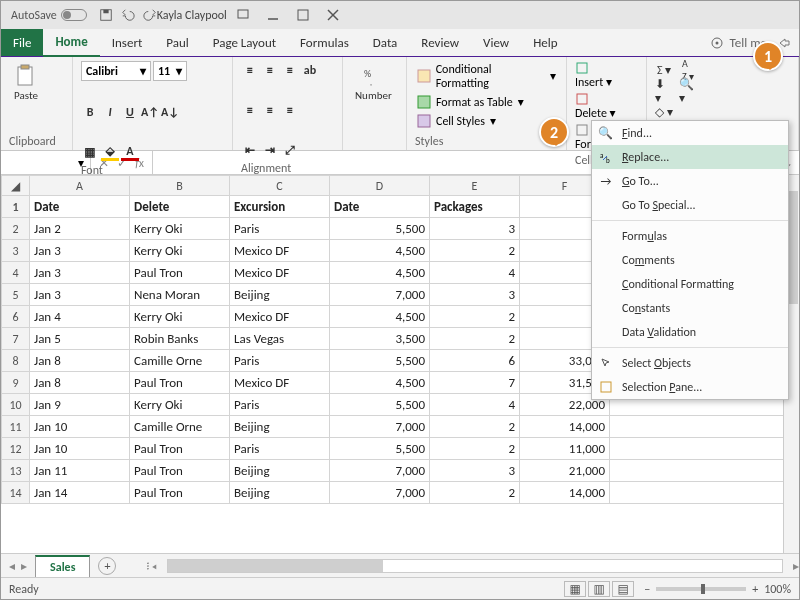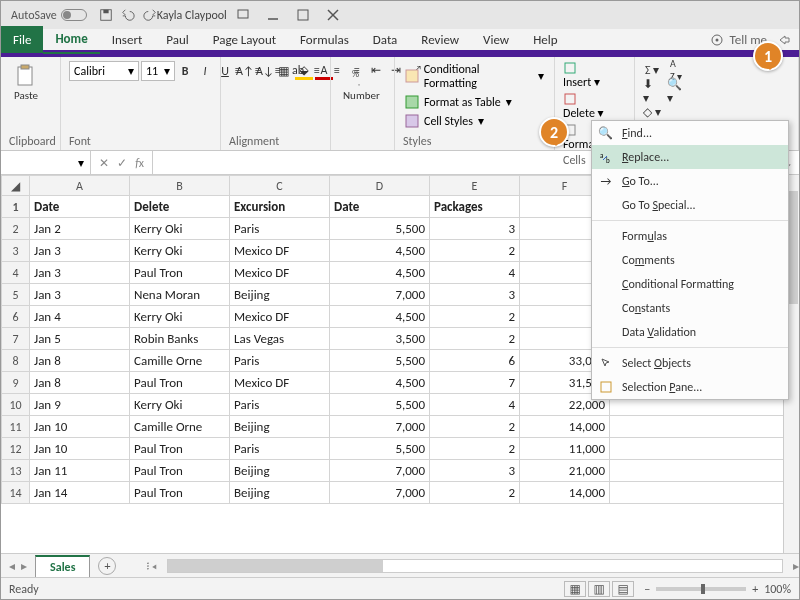--- a/index.html
+++ b/index.html
@@ -12,34 +12,34 @@
 .toggle { width:26px; height:12px; border:1px solid #888; border-radius:6px; position:relative; }
 .toggle::after { content:""; position:absolute; width:8px; height:8px; border-radius:50%; background:#888; top:1px; left:1px;}
 .qat { display:flex; gap:8px; margin-left:12px; }
 .qat-icon { width:14px; height:14px; }
 .titlebar .title { flex:1; text-align:center; color:#444; }
 .titlebar .user { color:#444; margin-right:10px; }
 .winbtns { display:flex; gap:18px; margin-right:8px; }
 .winbtn { width:12px; height:12px; display:flex; align-items:center; justify-content:center; }
 
 
-.tabs { display:flex; align-items:center; height:28px; background:#f3f3f3; border-bottom:7px solid #4c1d95; font-size:13px; }
+.tabs { display:flex; align-items:center; height:28px; background:#f3f3f3; border-bottom:1px solid #4c1d95; font-size:13px; }
 .tab { padding:6px 12px; color:#333; cursor:pointer; }
 .tab.file { background:#217346; color:#fff; }
 .tab.active { color:#217346; font-weight:700; border-bottom:2px solid #217346; }
 .tabs .tellme { margin-left:auto; display:flex; align-items:center; gap:6px; margin-right:10px; color:#666; }
 
 
 .ribbon { display:flex; height:94px; background:#f3f3f3; border-bottom:1px solid #c8c8c8; position:relative; }
 .group { border-right:1px solid #d8d8d8; padding:4px 8px 2px 8px; display:flex; flex-direction:column; justify-content:space-between; }
 .group-label { font-size:12px; color:#666; text-align:left; padding-top:2px; }
 .group-content { display:flex; align-items:flex-start; gap:6px; flex:1; }
 .vbtn { display:flex; flex-direction:column; align-items:center; font-size:11px; color:#333; padding:2px 4px; }
 .vbtn svg { width:26px; height:26px; }
-.fontctl { display:flex; gap:1px; }
+.fontctl { display:flex; flex-direction:column; gap:22px;font-weight:bold; }
 .fontrow { display:flex; gap:2px; align-items:center; }
 .fontbox { border:1px solid #bbb; background:#fff; font-size:12px; padding:1px 4px; height:20px; display:flex; align-items:center; }
 .smbtn { width:18px; height:18px; display:flex; align-items:center; justify-content:center; font-size:12px; color:#333; }
 .alignrow { display:flex; gap:2px; }
 .styles-col { display:flex; flex-direction:column; gap:3px; font-size:12px; }
 .styles-col .sitem { display:flex; align-items:center; gap:5px; padding:1px 2px; }
 .cells-col { display:flex; flex-direction:column; gap:3px; font-size:12px; }
 .edit-col { display:flex; flex-direction:column; gap:3px; }
 
 
@@ -167,21 +167,21 @@
     </div>
     <span style="margin-right:8px;color:#777">
         <svg width="14" height="14" viewBox="0 0 14 14">
           <path d="M3 7l5-4v2h4v4h-4v2z" fill="none" stroke="#777"></path>
         </svg>
       </span>
   </div>
 
   <div class="ribbon">
 
-    <div class="group" style="width:60px">
+    <div class="group" style="width:72px">
       <div class="group-content">
         <div class="vbtn">
           <svg viewBox="0 0 26 26">
               <rect x="5" y="4" width="14" height="18" fill="#fff" stroke="#888"></rect>
               <rect x="8" y="2" width="8" height="4" fill="#c9a96a" stroke="#888"></rect>
             </svg>
           <span>Paste</span>
         </div>
       </div>
       <div class="group-label">Clipboard</div>

